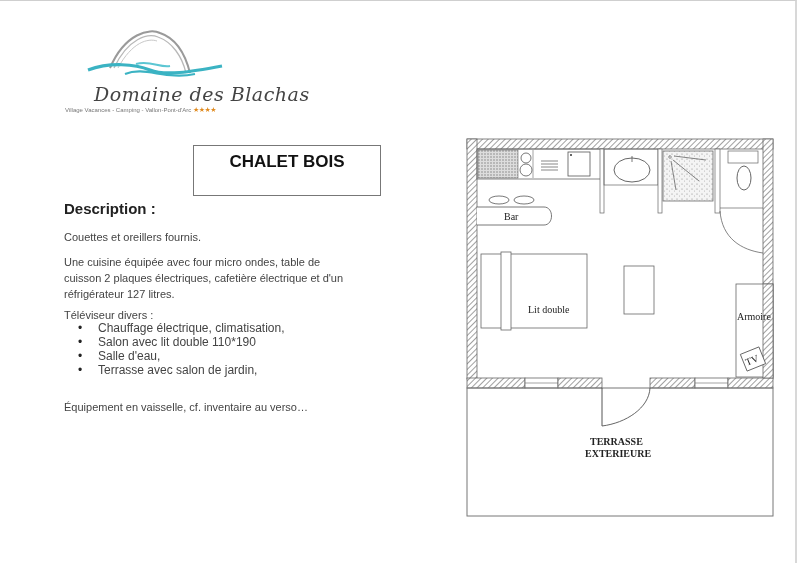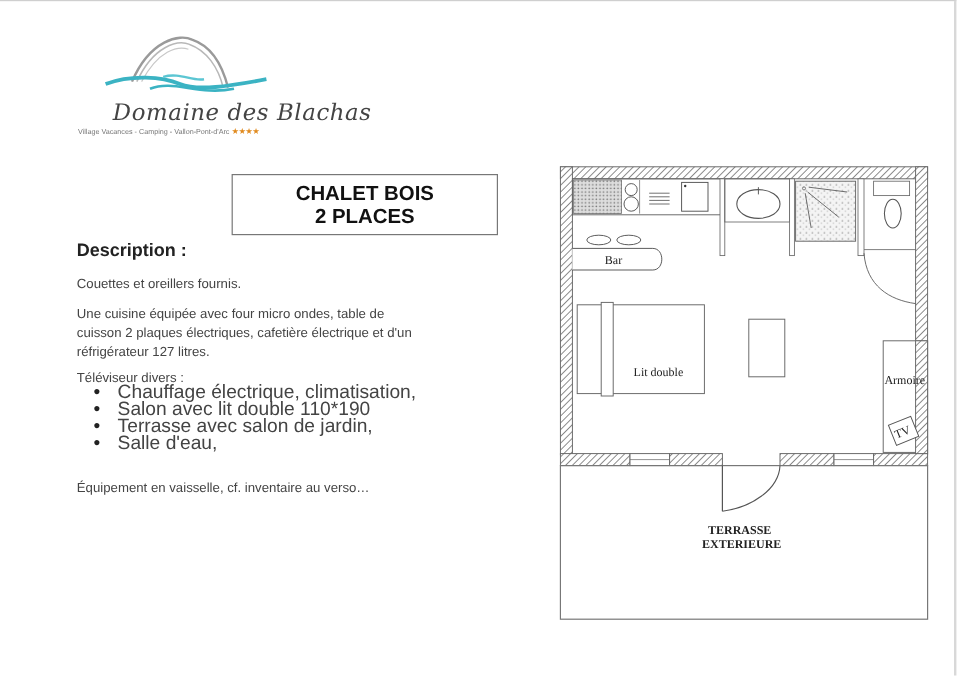--- a/index.html
+++ b/index.html
@@ -19,35 +19,35 @@
       position: absolute; left: 20px; top: 55px; font-family: "DejaVu Serif", serif;
       font-style: italic; font-size: 19px; color: #444; letter-spacing: 0.5px;
       white-space: nowrap;
       margin-left: 34px;
     }
     .logo-sub {
       position: absolute; left: 25px; top: 78px; font-size: 6px; color: #777; white-space: nowrap;
     }
     .logo-stars { color: #e08a1e; font-size: 7px; letter-spacing: -0.5px; }
     .title-box {
-      position: absolute; left: 193px; top: 145px; width: 222px; height: 51px;
+      position: absolute; left: 193px; top: 145px; width: 188px; height: 51px;
       border: 1px solid #777; box-sizing: border-box;
       text-align: center; font-size: 17px; font-weight: bold; color: #111;
       line-height: 19px; padding-top: 6px;
     }
     .title-box div { white-space: nowrap; }
     .desc-heading {
       position: absolute; left: 64px; top: 200px; font-size: 15px; font-weight: bold; color: #222;
     }
     .desc-heading .u { }
     .body-text { position: absolute; left: 64px; font-size: 11px; color: #444; line-height: 16px; }
     .p1 { top: 229px; }
     .p2 { top: 254px; width: 290px; }
     .p3 { top: 307px; }
-    .list { position: absolute; left: 78px; top: 321px; margin: 0; padding: 0; list-style: none; font-size: 16px; color: #444; line-height: 14px; }
+    .list { position: absolute; left: 78px; top: 321px; margin: 0; padding: 0; list-style: none; font-size: 12px; color: #444; line-height: 14px; }
     .list li { position: relative; padding-left: 20px; }
     .list li::before { content: "•"; position: absolute; left: 0; top: 0; color: #222; }
     .p4 { top: 399px; }
     .plan { position: absolute; left: 466px; top: 138px; }
     .plan-label { font-family: "Liberation Serif", serif; font-size: 10px; fill: #222; }
     .plan-bold { font-family: "Liberation Serif", serif; font-size: 10px; font-weight: bold; fill: #222; }
   </style>
 </head>
 <body>
 
@@ -64,34 +64,33 @@
   </svg>
   <div class="logo-text">Domaine des Blachas</div>
   <div class="logo-sub">
     <span>Village Vacances - Camping - Vallon-Pont-d'Arc</span>
     <span class="logo-stars">★★★★</span>
   </div>
 </div>
 
 <div class="title-box">
   <div>CHALET BOIS</div>
-  <div>2 PLACES</div>
 </div>
 
 <div class="desc-heading">
   <span class="u">Description</span><span> :</span>
 </div>
 <div class="body-text p1">Couettes et oreillers fournis.</div>
 <div class="body-text p2">Une cuisine équipée avec four micro ondes, table de cuisson 2 plaques électriques, cafetière électrique et d'un réfrigérateur 127 litres.</div>
 <div class="body-text p3">Téléviseur divers :</div>
 <ul class="list">
   <li>Chauffage électrique, climatisation,</li>
   <li>Salon avec lit double 110*190</li>
+  <li>Salle d'eau,</li>
   <li>Terrasse avec salon de jardin,</li>
-  <li>Salle d'eau,</li>
 </ul>
 <div class="body-text p4">Équipement en vaisselle, cf. inventaire au verso…</div>
 
 <div class="plan">
   <svg width="320" height="382" viewBox="0 0 320 382">
     <defs>
       <pattern id="hatch" patternUnits="userSpaceOnUse" width="4" height="4" patternTransform="rotate(45)">
         <rect width="4" height="4" fill="#fff"></rect>
         <line x1="0" y1="0" x2="0" y2="4" stroke="#777" stroke-width="1.4"></line>
       </pattern>

